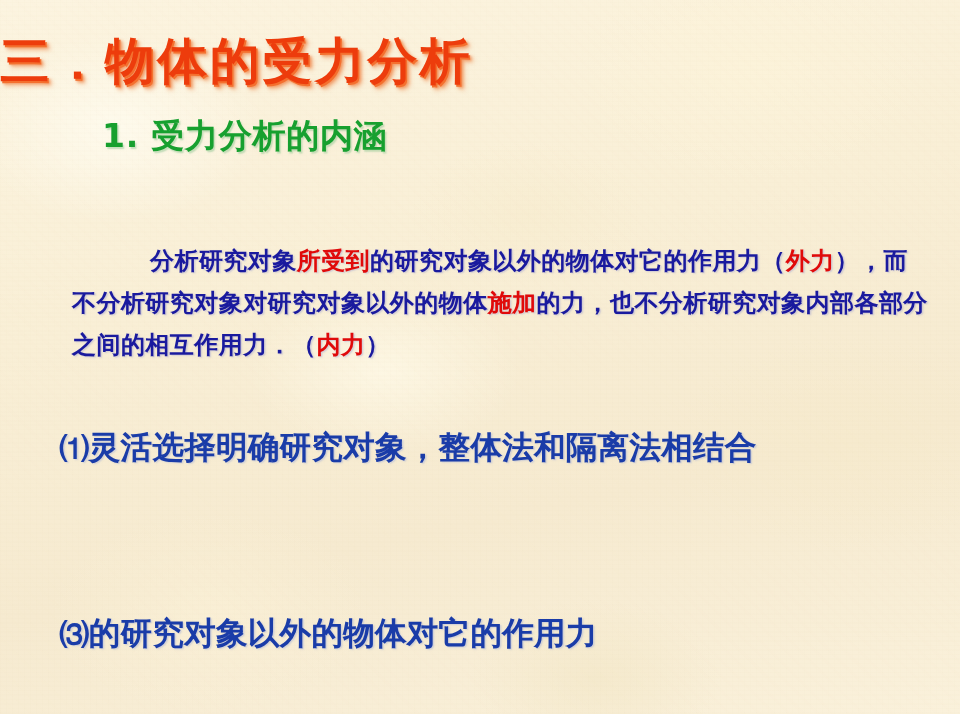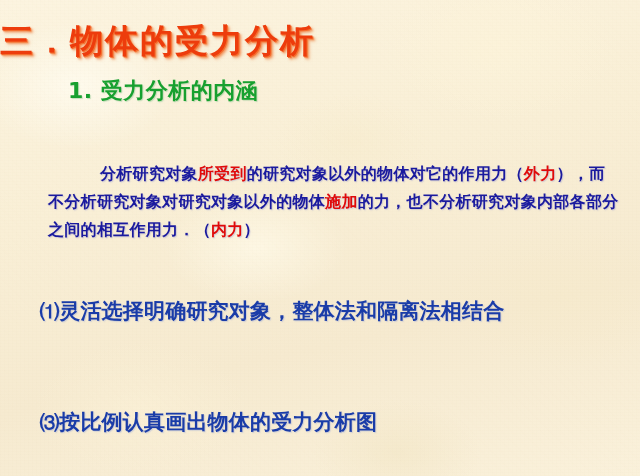--- a/index.html
+++ b/index.html
@@ -99,21 +99,21 @@
     position: absolute;
     left: 40px;
     font-size: 21px;
     font-weight: bold;
     color: #1a3ca8;
     letter-spacing: 0.2px;
     white-space: nowrap;
     text-shadow: 1px 1px 1px rgba(170,180,215,0.5);
   }
   .step-num { font-size: 19px; }
-  .step-1 { top: 297px; }
+  .step-1 { top: 284px; }
   .step-2 { top: 352px; }
   .step-3 { top: 408px; }
 </style>
 </head>
 <body>
 
 <div id="slide">
   <div id="grain"></div>
 
   <div id="content">
@@ -121,16 +121,16 @@
     <div class="title">三．物体的受力分析</div>
 
     <div class="sec-head sec-head-1">1. 受力分析的内涵</div>
 
     <div class="body-para"><span>分析研究对象</span><span class="hl">所受到</span><span>的研究对象以外的物体对它的作用力（</span><span class="hl">外力</span><span>），而不分析研究对象对研究对象以外的物体</span><span class="hl">施加</span><span>的力，也不分析研究对象内部各部分之间的相互作用力．（</span><span class="hl">内力</span><span>）</span></div>
 
 
     <div class="step step-1"><span class="step-num">⑴</span><span>灵活选择明确研究对象，整体法和隔离法相结合</span></div>
 
 
-    <div class="step step-3"><span class="step-num">⑶</span><span>按比例认真画出物体的受力分析图</span></div>
+    <div class="step step-3"><span class="step-num">⑶</span><span>的研究对象以外的物体对它的作用力</span></div>
 
   </div>
 </div>
 
 </body></html>

